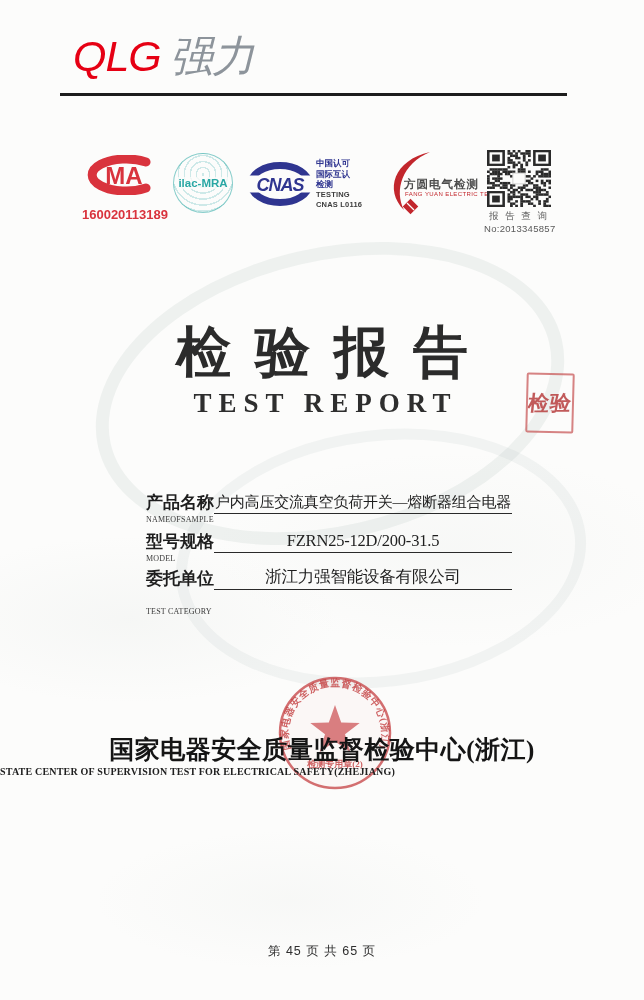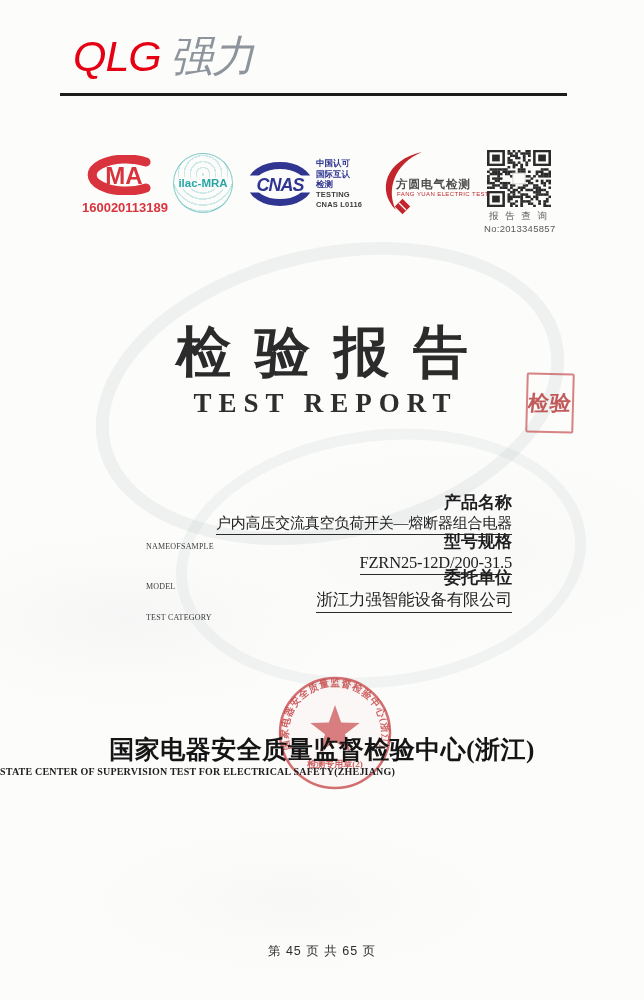--- a/index.html
+++ b/index.html
@@ -13,32 +13,32 @@
       radial-gradient(ellipse 280px 100px at 45% 90%, rgba(190,200,195,.08), transparent 70%);}
   
   .brand{position:absolute;left:73px;top:28px;font-style:italic;font-weight:normal;
          font-size:43px;letter-spacing:-1px;white-space:nowrap;z-index:2;}
   .brand .qlg{color:#e60014;}
   .brand .suffix{color:#8d949b;margin-left:9px;}
   .rule{position:absolute;left:60px;top:93px;width:507px;height:3px;background:#1d1d1d;z-index:2;}
   
   .marks{position:absolute;left:0;top:0;width:644px;z-index:2;}
   .cma{position:absolute;left:80px;top:155px;width:90px;text-align:center;}
-  .cma-number{color:#d9333d;font-weight:bold;font-size:13px;margin-top:1px;letter-spacing:0;}
+  .cma-number{color:#d9333d;font-weight:bold;font-size:13px;margin-top:8px;letter-spacing:0;}
   .ilac{position:absolute;left:173px;top:153px;width:58px;height:58px;border-radius:50%;
         border:1px solid rgba(42,167,164,.55);
         background:repeating-radial-gradient(circle at 50% 35%, rgba(42,167,164,.22) 0 1.5px, transparent 1.5px 6px);
         display:flex;align-items:center;justify-content:center;}
   .ilac span{color:#2aa7a4;font-weight:bold;font-size:11.5px;background:rgba(252,252,251,.75);
              padding:0 1px;border-radius:2px;}
   .cnas{position:absolute;left:247px;top:162px;}
   .cnas-side{position:absolute;left:316px;top:158px;line-height:10.5px;white-space:nowrap;}
   .cnas-side .zh{color:#2f3590;font-size:8.5px;font-weight:bold;}
   .cnas-side .en{color:#3c3c3c;font-size:7.5px;font-weight:bold;letter-spacing:.2px;}
-  .fy{position:absolute;left:364px;top:148px;width:110px;height:80px;}
+  .fy{position:absolute;left:372px;top:148px;width:110px;height:80px;}
   .fy-cn{position:absolute;left:32px;top:29px;font-size:11.5px;font-weight:bold;color:#4c4c4c;letter-spacing:1px;white-space:nowrap;}
   .fy-en{position:absolute;left:33px;top:43px;font-size:6px;color:#c2262c;letter-spacing:.4px;white-space:nowrap;}
   .qr-wrap{position:absolute;left:484px;top:150px;width:70px;text-align:center;}
   .qr-box{width:64px;height:57px;margin:0 auto;}
   .qr-caption{font-size:9.5px;color:#5a5a5a;margin-top:3px;white-space:nowrap;letter-spacing:2px;}
   .qr-number{font-size:9.5px;color:#5a5a5a;margin-top:0;letter-spacing:.3px;}
   
   .wm1{position:absolute;left:92px;top:248px;width:450px;height:265px;border:13px solid rgba(170,188,183,.16);
        border-radius:50%;transform:rotate(-13deg);z-index:0;}
   .wm2{position:absolute;left:175px;top:430px;width:390px;height:235px;border:11px solid rgba(170,188,183,.13);
@@ -53,26 +53,26 @@
   
   .sq-stamp{position:absolute;left:526px;top:373px;width:44px;height:56px;z-index:3;
             border:2.5px solid rgba(198,80,80,.7);border-radius:2px;transform:rotate(1.5deg);
             display:flex;align-items:center;justify-content:center;overflow:hidden;}
   .sq-stamp span{color:rgba(180,55,55,.82);font-size:21px;font-weight:bold;
                  font-family:"Liberation Serif",serif;transform:skewX(-6deg) rotate(-2deg);
                  letter-spacing:1px;white-space:nowrap;}
   
   .form{position:absolute;left:146px;top:491px;width:366px;z-index:2;}
   .frow{position:absolute;left:0;width:366px;}
-  .fline{display:flex;align-items:flex-end;width:366px;flex-direction:column;}
+  .fline{display:flex;align-items:flex-end;width:366px;}
   .flabel{font-family:"Liberation Serif",serif;font-size:17px;font-weight:600;color:#1e1e1e;white-space:nowrap;}
   .fvalue{flex:1;border-bottom:1.5px solid #2a2a2a;text-align:center;white-space:nowrap;
           font-family:"Liberation Serif",serif;font-size:15px;letter-spacing:-.2px;
           color:#1e1e1e;padding-bottom:1px;overflow:hidden;}
-  .fsub{font-family:"Liberation Serif",serif;font-size:8px;color:#3a3a3a;margin-top:7px;letter-spacing:.2px;}
+  .fsub{font-family:"Liberation Serif",serif;font-size:8px;color:#3a3a3a;margin-top:1px;letter-spacing:.2px;}
   
   .round-stamp{position:absolute;left:276px;top:674px;z-index:1;}
   .org-cn{position:absolute;left:0;top:733px;width:644px;text-align:center;z-index:2;
           font-family:"Liberation Serif",serif;font-weight:bold;font-size:25px;color:#151515;letter-spacing:.5px;}
   .org-en{position:absolute;left:0;top:766px;width:644px;z-index:2;
           font-family:"Liberation Serif",serif;font-weight:bold;font-size:10px;color:#202020;letter-spacing:.2px;}
   .org-sub{position:absolute;left:0;top:788px;width:644px;text-align:center;z-index:2;
            font-family:"Liberation Serif",serif;font-weight:bold;font-size:15px;color:#1a1a1a;
            letter-spacing:4px;text-indent:4px;}
   

